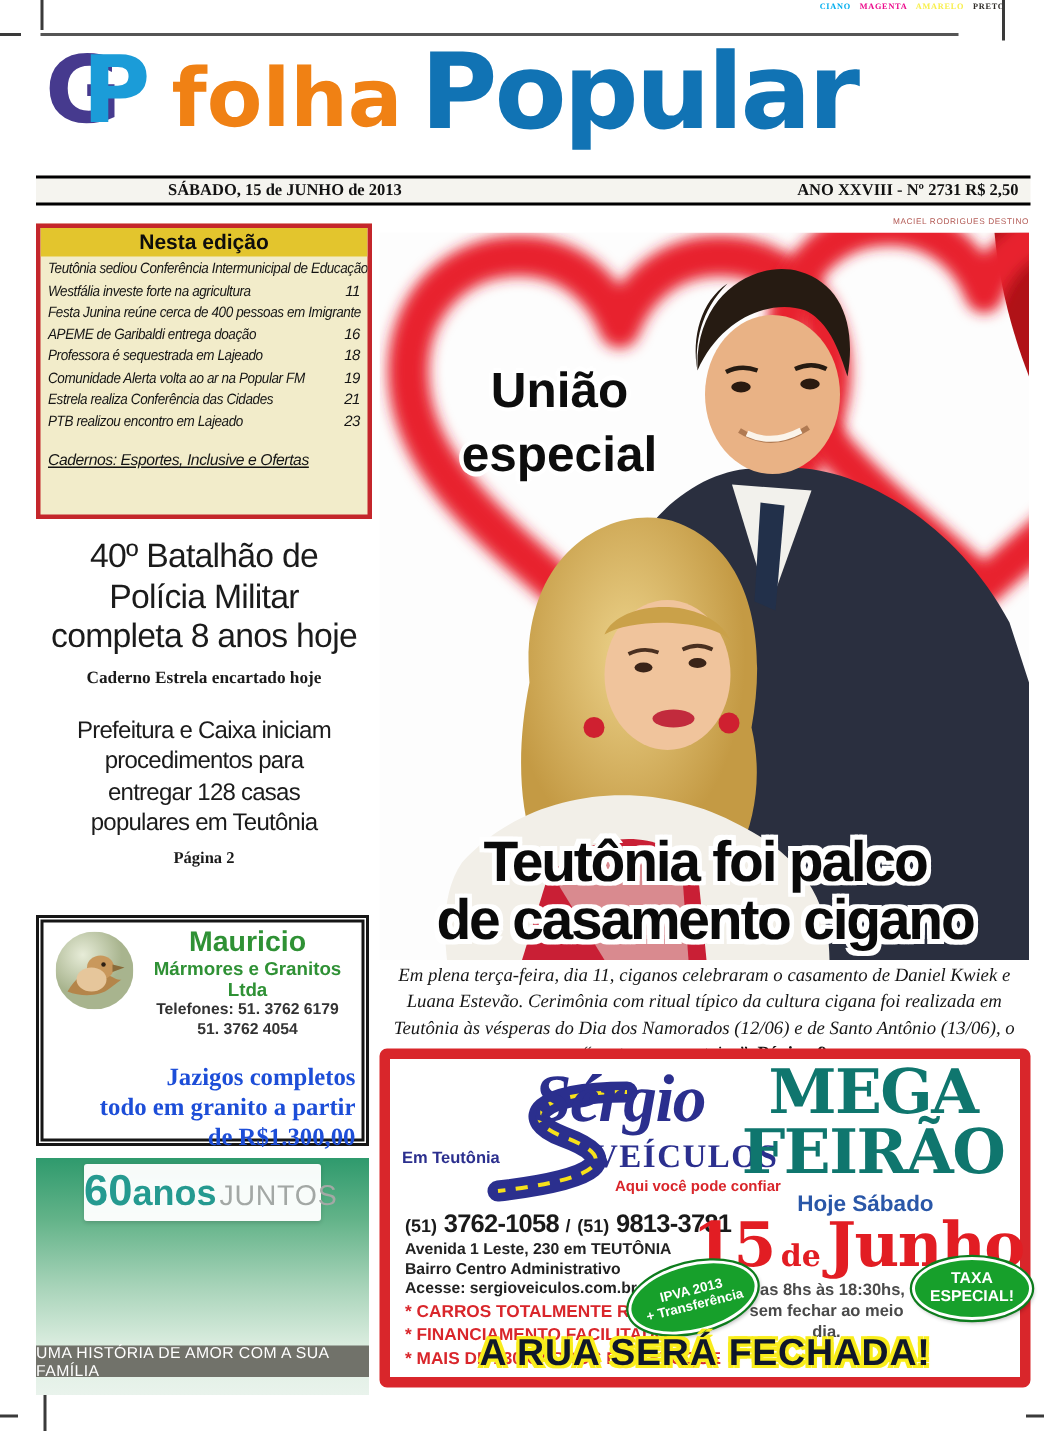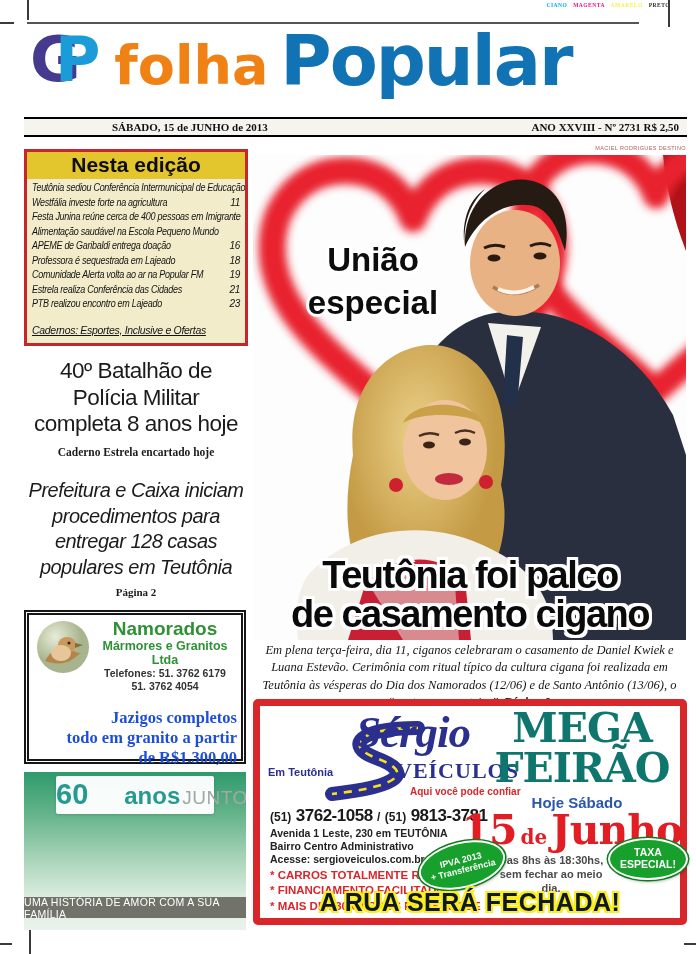--- a/index.html
+++ b/index.html
@@ -20,33 +20,33 @@
   .gp .p{font-size:62px;font-weight:bold;color:#1b9cd8;margin-left:-22px;}
   .mh-folha{font-size:54px;font-weight:bold;color:#f08114;margin-left:14px;line-height:.8;}
   .mh-popular{font-size:70px;font-weight:bold;color:#1173b4;margin-left:12px;line-height:.72;letter-spacing:-2px;}
 
   .datebar{top:117px;left:24px;width:663px;height:20px;background:#f5f4ef;border-top:2px solid #000;border-bottom:2px solid #000;
            display:flex;align-items:center;justify-content:space-between;font:bold 11px "Liberation Serif",serif;color:#111;
            padding:0 8px 0 88px;box-sizing:border-box;}
 
   
   .idx{top:149px;left:24px;width:224px;height:197px;border:3px solid #c4262b;background:#f2ecca;box-sizing:border-box;overflow:hidden;}
-  .idx-title{background:#e3c52d;text-align:center;font-weight:bold;font-size:21px;color:#0d0d0d;padding:1px 0 2px;}
+  .idx-title{background:#e3c52d;text-align:center;font-weight:bold;font-size:14px;color:#0d0d0d;padding:1px 0 2px;}
   .idx-list{padding:3px 5px 0 5px;}
   .idx-row{display:flex;align-items:baseline;font-style:italic;font-size:10px;color:#141414;height:14.5px;letter-spacing:-.3px;}
   .idx-row .lab{flex:1;white-space:nowrap;transform:scaleX(.9);transform-origin:left center;}
   .idx-row .pg{width:16px;text-align:right;flex:none;}
   .idx-foot{margin:11px 5px 0;font-style:italic;font-size:10.5px;text-decoration:underline;color:#141414;letter-spacing:-.3px;}
 
   
   .story1{top:358px;left:14px;width:244px;text-align:center;color:#1b1b1b;}
   .story1 .hl{font-size:22.5px;line-height:1.18;letter-spacing:-.5px;}
   .story1 .sub{font:bold 11.5px "Liberation Serif",serif;margin-top:8px;}
   .story2{top:478px;left:14px;width:244px;text-align:center;color:#1b1b1b;}
-  .story2 .hl{font-style:italic;font-size:20px;line-height:1.28;letter-spacing:-.5px;}
+  .story2 .hl{font-size:16px;line-height:1.28;letter-spacing:-.5px;}
   .story2 .sub{font:bold 11px "Liberation Serif",serif;margin-top:6px;}
 
   
   .teuto{top:610px;left:24px;width:222px;height:154px;border:5px double #161616;box-sizing:border-box;background:#fff;padding:4px 4px 2px;}
   .teuto-head{display:flex;}
   .bird{width:52px;height:52px;border-radius:50%;overflow:hidden;flex:none;margin:2px 4px 0 4px;}
   .teuto-head .txt{flex:1;text-align:center;}
   .teuto-name{color:#2f9135;font-weight:bold;font-size:19px;line-height:1.05;}
   .teuto-line2{color:#2f9135;font-weight:bold;font-size:12.5px;}
   .teuto-tel{font-weight:bold;font-size:10.5px;color:#333;line-height:1.25;}
@@ -54,21 +54,21 @@
   .teuto-addr{font-weight:bold;font-size:8.3px;color:#222;text-align:center;margin-top:6px;line-height:1.3;}
 
   
   .rivin{top:772px;left:24px;width:222px;height:158px;background:linear-gradient(180deg,#2f9a6d 0%,#63b389 26%,#a9d4ba 55%,#ddeee1 80%,#e9f3ec 100%);
          overflow:hidden;}
   .rivin-name{font:bold italic 54px "Liberation Serif",serif;color:#d7282f;text-align:center;margin-top:2px;line-height:1;
               text-shadow:1px 1px 2px rgba(255,255,255,.8);}
   .rivin-box{width:158px;margin:4px auto 0;background:rgba(255,255,255,.96);border-radius:2px;text-align:center;padding:2px 0 3px;
              box-shadow:0 1px 3px rgba(0,0,0,.15);}
   .rivin-box .sixty{font-size:29px;font-weight:bold;color:#259a90;}
-  .rivin-box .anos{font-size:24px;font-weight:bold;color:#259a90;margin-left:36px;}
+  .rivin-box .anos{font-size:24px;font-weight:bold;color:#259a90;}
   .rivin-box .juntos{font-size:19px;color:#a3a8a5;letter-spacing:.5px;margin-left:2px;}
   .rivin-bar{position:absolute;bottom:12px;left:0;width:100%;height:21px;background:#71726a;color:#fff;display:flex;align-items:center;
              justify-content:center;font-size:10.5px;letter-spacing:.3px;}
 
   
   .photo{top:155px;left:253px;width:433px;height:485px;background:#fdfdfd;overflow:hidden;}
   .credit{top:145px;left:253px;width:433px;text-align:right;font-size:5.5px;color:#b35a55;letter-spacing:.4px;}
   .uniao{position:absolute;left:30px;top:84px;width:180px;text-align:center;font-weight:bold;font-size:33px;line-height:1.3;color:#0d0d0d;
          text-shadow:-2px -2px 0 #fff,2px -2px 0 #fff,-2px 2px 0 #fff,2px 2px 0 #fff,0 -3px 0 #fff,0 3px 0 #fff,-3px 0 0 #fff,3px 0 0 #fff;}
   .photo-hl{position:absolute;left:-6px;bottom:6px;width:446px;text-align:center;font-weight:bold;font-size:38px;line-height:1.03;
@@ -148,24 +148,20 @@
       <div class="idx-row">
         <span class="lab">Westfália investe forte na agricultura</span>
         <span class="pg">11</span>
       </div>
 
       <div class="idx-row">
         <span class="lab">Festa Junina reúne cerca de 400 pessoas em Imigrante</span>
 
       </div>
 
-      <div class="idx-row">
-        <span class="lab">Alimentação saudável na Escola Pequeno Mundo</span>
-        <span class="pg">15</span>
-      </div>
 
       <div class="idx-row">
         <span class="lab">APEME de Garibaldi entrega doação</span>
         <span class="pg">16</span>
       </div>
 
       <div class="idx-row">
         <span class="lab">Professora é sequestrada em Lajeado</span>
         <span class="pg">18</span>
       </div>
@@ -214,21 +210,21 @@
           </defs>
         <rect width="52" height="52" fill="url(#bg1)"></rect>
         <path d="M8 40 C 14 30 20 26 28 27 C 36 28 40 33 44 32 L 36 38 C 30 43 18 44 8 40 Z" fill="#b4854a"></path>
         <ellipse cx="30" cy="24" rx="9" ry="8" fill="#c9985c"></ellipse>
         <ellipse cx="24" cy="32" rx="10" ry="8" fill="#e6c69b"></ellipse>
         <path d="M38 22 L 46 24 L 38 27 Z" fill="#8a6b3a"></path>
         <circle cx="32" cy="22" r="1.5" fill="#2e2014"></circle>
       </svg>
     </div>
     <div class="txt">
-      <div class="teuto-name">Namorados</div>
+      <div class="teuto-name">Mauricio</div>
       <div class="teuto-line2">Mármores e Granitos Ltda</div>
       <div class="teuto-tel">Telefones: 51. 3762 6179</div>
       <div class="teuto-tel">51. 3762 4054</div>
     </div>
   </div>
   <div class="teuto-body pre">Jazigos completos
 todo em granito a partir
 de R$1.300,00</div>
   <div class="teuto-addr">
     <div>Rua Mauricio Cardoso, 57 - Bairro Teutônia - Teutônia - RS</div>

